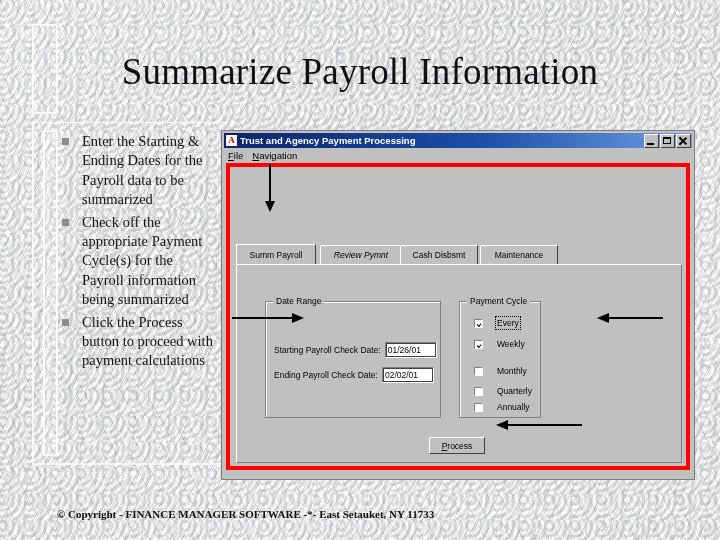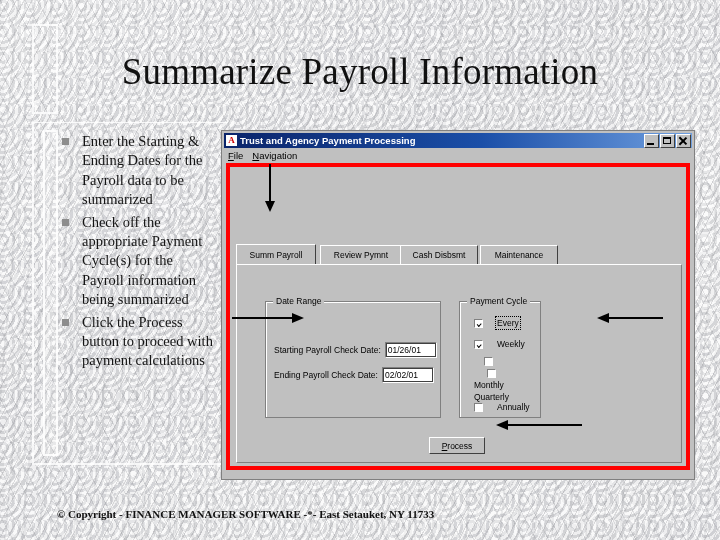--- a/index.html
+++ b/index.html
@@ -207,21 +207,21 @@
       <span><u>N</u><span>avigation</span></span>
     </div>
 
     <div id="redframe">
       <div id="clientarea">
 
         <div id="tabstrip">
           <div class="tab sel" style="left:0;width:80px;">
               <span>Summ Payroll</span>
             </div>
-          <div class="tab" style="left:84px;width:82px;">
+          <div class="tab" style="left:84px;width:82px;font-style:italic;">
               <span>Review Pymnt</span>
             </div>
           <div class="tab" style="left:164px;width:78px;">
               <span>Cash Disbsmt</span>
             </div>
           <div class="tab" style="left:244px;width:78px;">
               <span>Maintenance</span>
             </div>
         </div>
 
@@ -246,25 +246,25 @@
             <span class="glabel">Payment Cycle</span>
 
             <div class="cbrow" style="top:16px;">
               <span class="cbox on"></span>
               <span class="cblabel focusring">Every</span>
             </div>
             <div class="cbrow" style="top:37px;">
               <span class="cbox on"></span>
               <span class="cblabel">Weekly</span>
             </div>
-            <div class="cbrow" style="top:55px;flex-direction:column;">
+            <div class="cbrow" style="top:64px;">
               <span class="cbox"></span>
               <span class="cblabel">Monthly</span>
             </div>
-            <div class="cbrow" style="top:67px;flex-direction:column;">
+            <div class="cbrow" style="top:84px;">
               <span class="cbox"></span>
               <span class="cblabel">Quarterly</span>
             </div>
             <div class="cbrow" style="top:100px;">
               <span class="cbox"></span>
               <span class="cblabel">Annually</span>
             </div>
           </div>
 
           <div id="processbtn">

